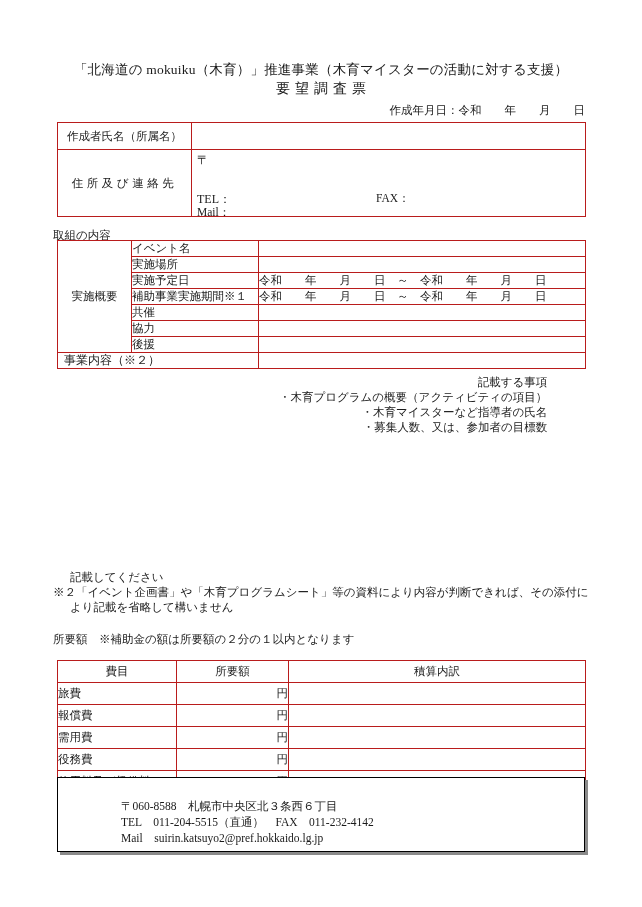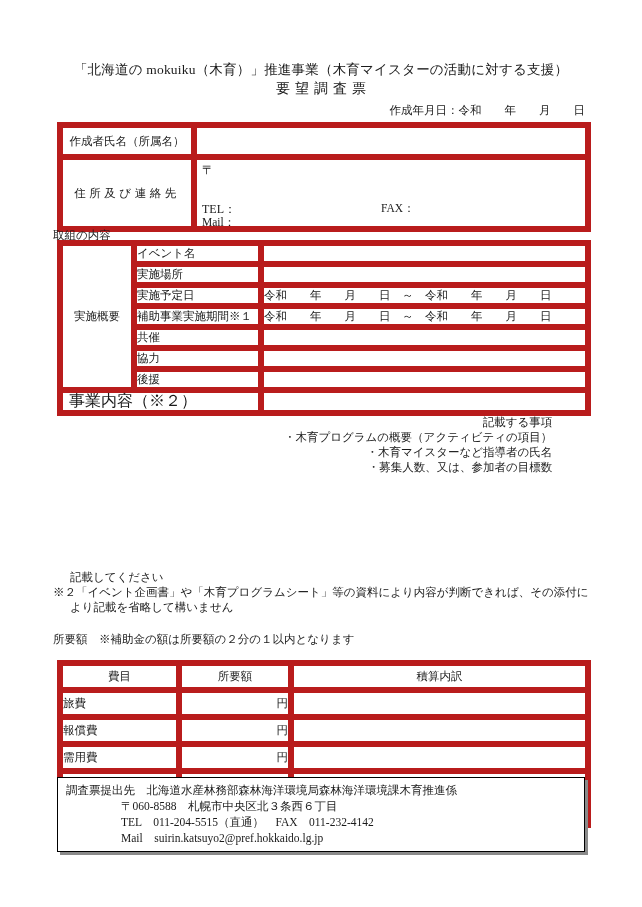--- a/index.html
+++ b/index.html
@@ -40,21 +40,21 @@
     font-size: 11.5px;
     white-space: pre;
   }
 
   
   table.doc {
     border-collapse: collapse;
     table-layout: fixed;
   }
   table.doc td {
-    border: 6px solid #b91c1c;
+    border: 1px solid #b91c1c;
     padding: 0;
     vertical-align: top;
     font-size: 11.5px;
   }
 
   
   #table-author {
     position: absolute;
     left: 57px; top: 122px;
     width: 528px;
@@ -118,21 +118,21 @@
     line-height: 15px;
     text-align: right;
   }
   .notes-wrap .bullet { padding-left: 14px; }
   .biz-label-cell {
     height: 215px;
     position: relative;
     vertical-align: middle !important;
     text-align: left;
   }
-  .biz-label-cell span { padding-left: 6px; font-size: 16px; }
+  .biz-label-cell span { padding-left: 6px; font-size: 12px; }
 
   
   .footnotes {
     position: absolute;
     left: 53px; top: 570px;
     width: 540px;
     font-size: 11.5px;
     line-height: 15px;
   }
   .footnotes .fn-cont { padding-left: 17px; display: block; }
@@ -304,19 +304,18 @@
       </tr>
       <tr>
         <td class="c-item">使用料及び賃借料</td>
         <td class="c-amount">円</td>
         <td class="c-detail"></td>
       </tr>
     </tbody>
   </table>
 
   <div id="footer-box">
-    <div class="fb-line" id="fb-line1">調査票提出先　北海道水産林務部森林海洋環境局森林海洋環境課木育推進係</div>
     <div class="fb-line" id="fb-line2">〒060-8588　札幌市中央区北３条西６丁目</div>
     <div class="fb-line" id="fb-line3">TEL　011-204-5515（直通）　FAX　011-232-4142</div>
     <div class="fb-line" id="fb-line4">Mail　suirin.katsuyo2@pref.hokkaido.lg.jp</div>
   </div>
 
 </div>
 
 </body></html>

